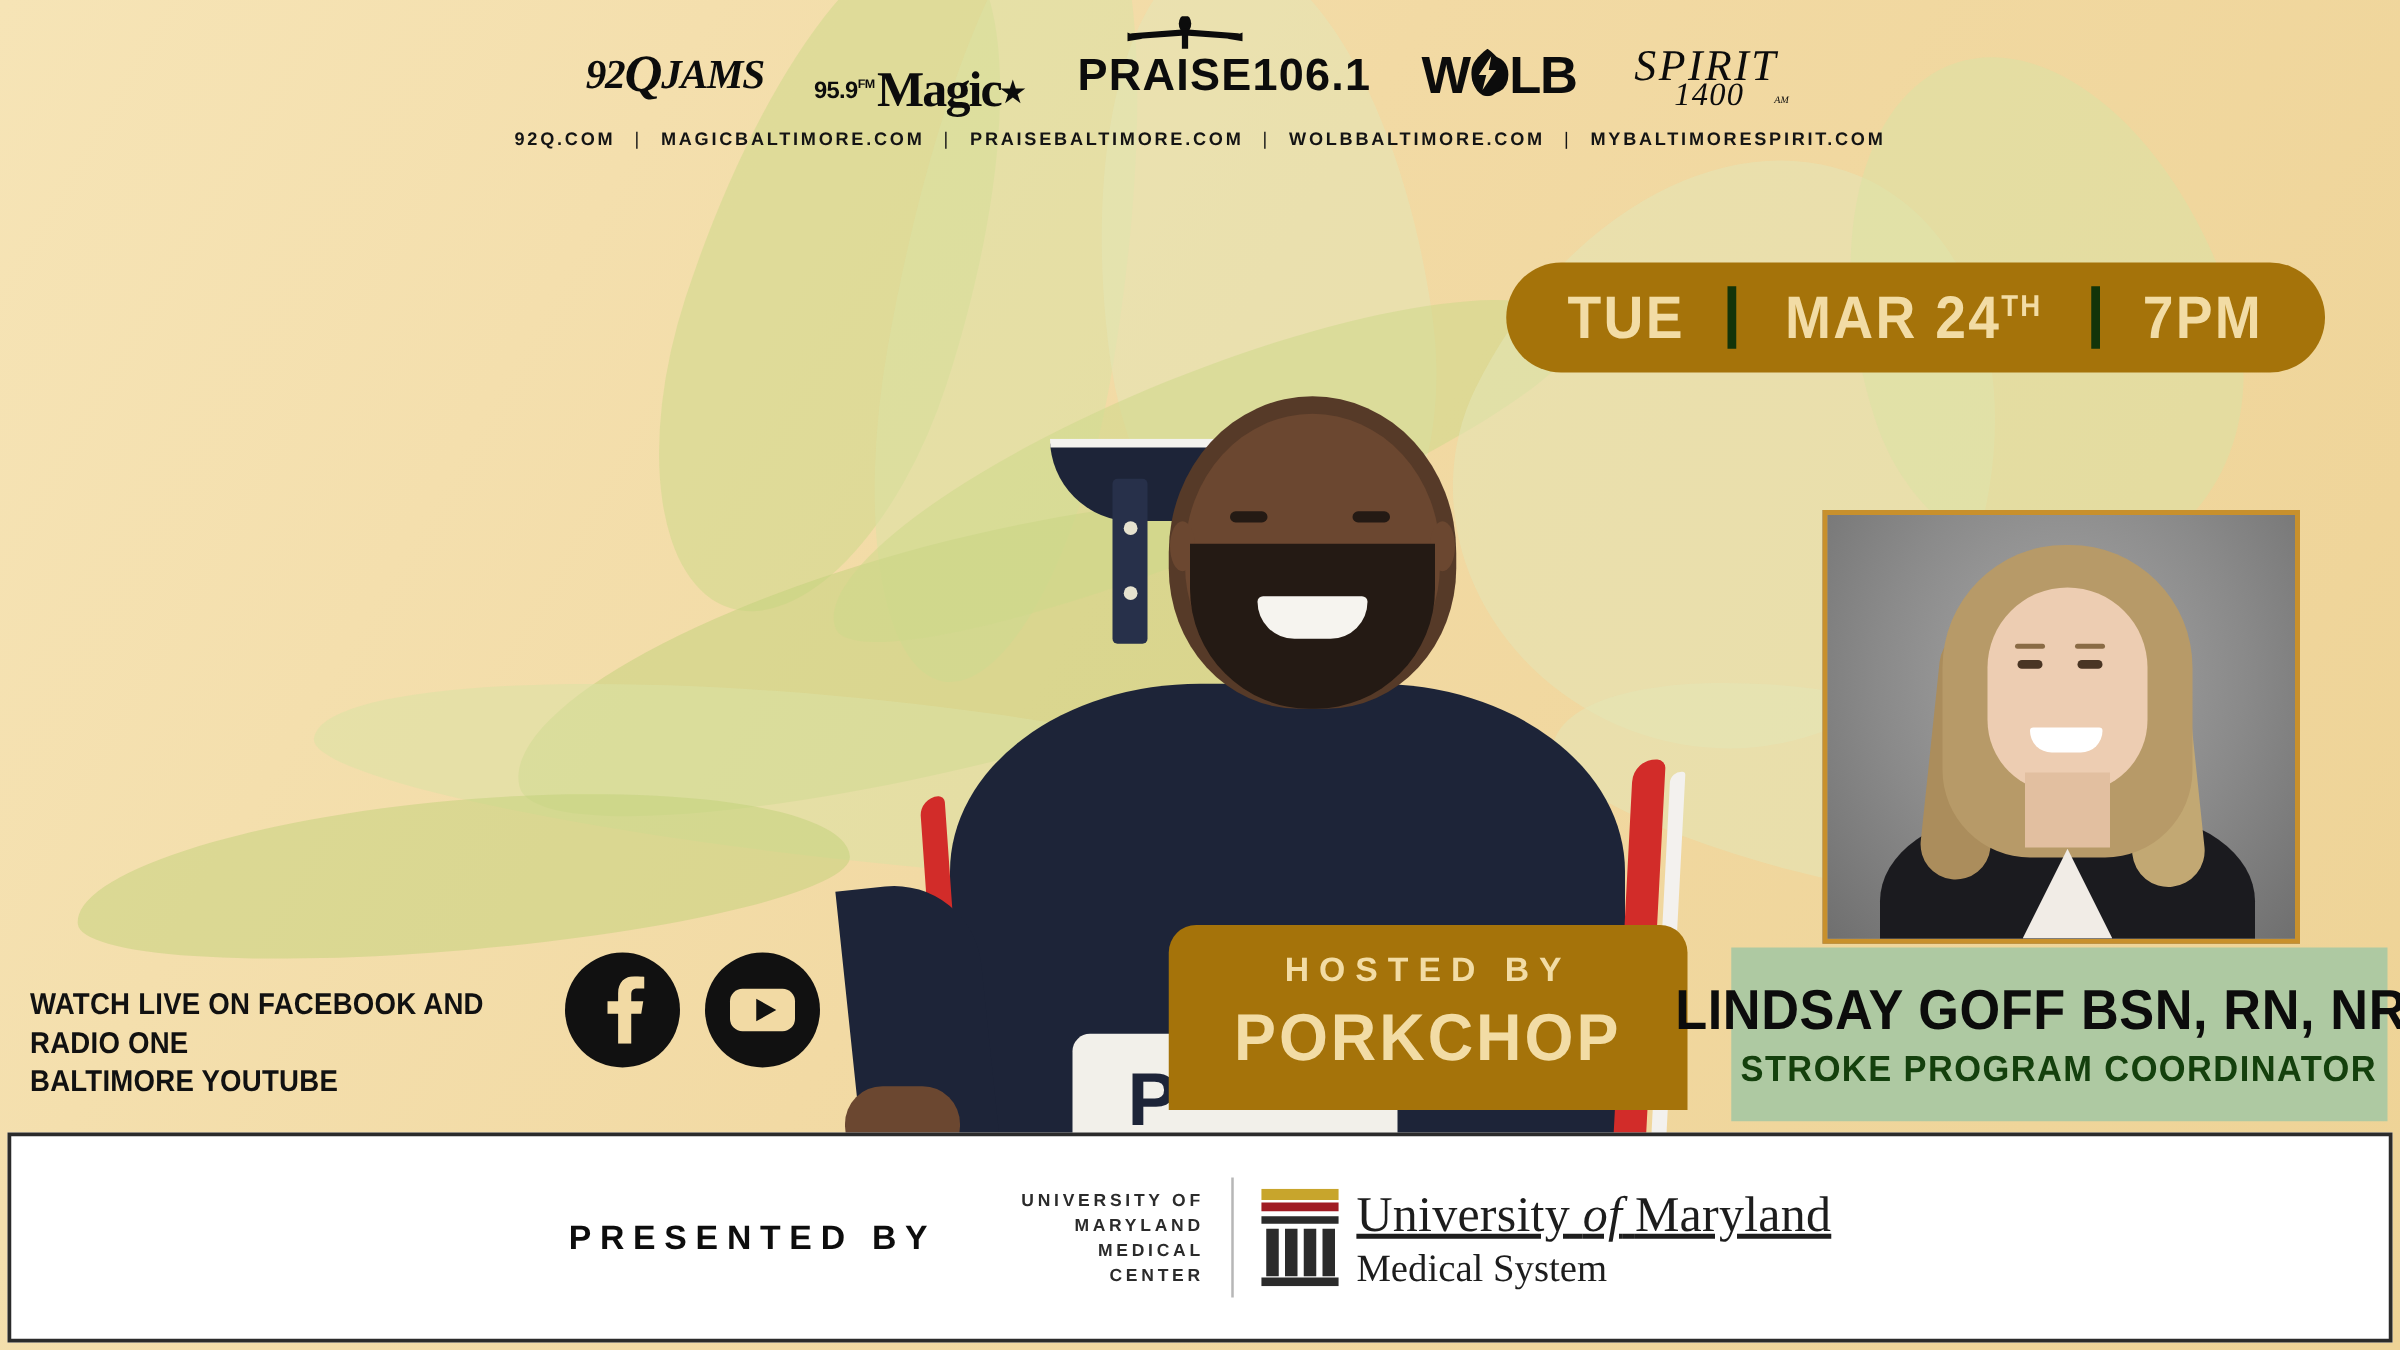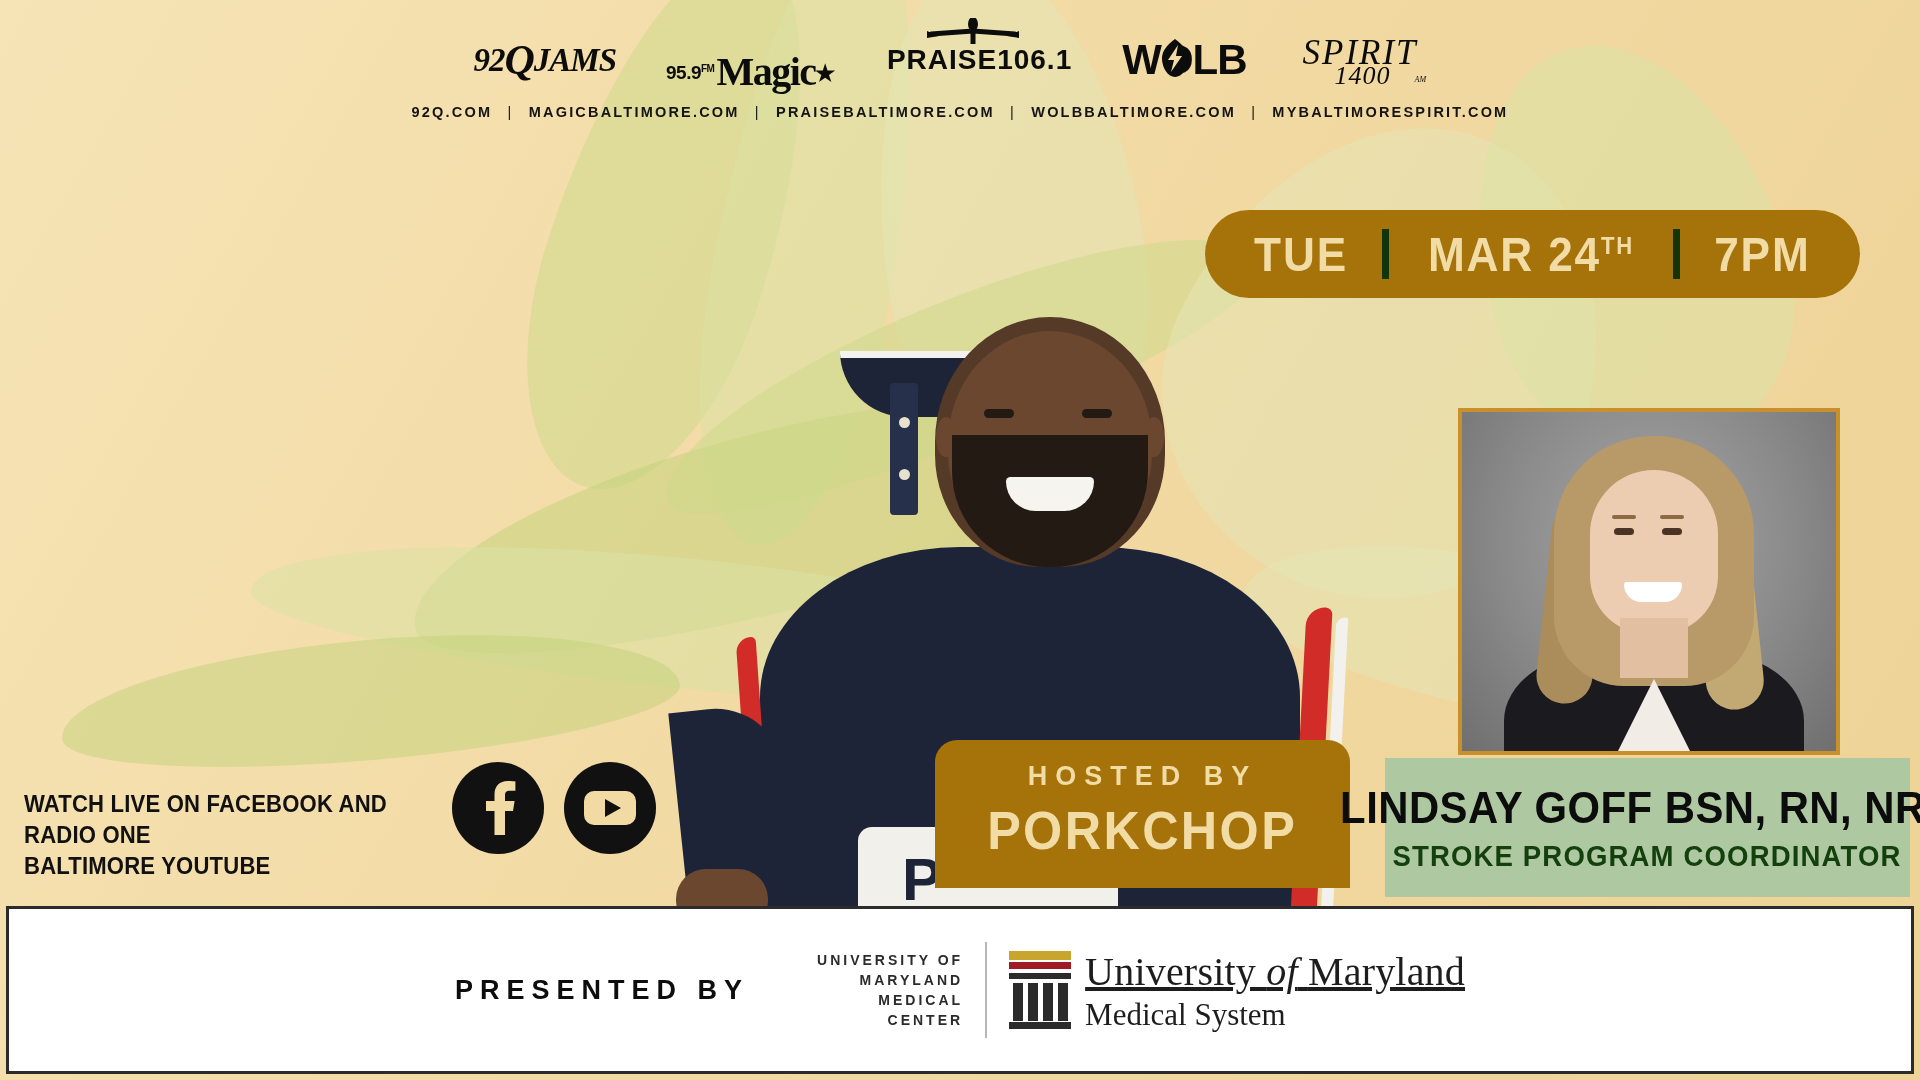--- a/index.html
+++ b/index.html
@@ -28,35 +28,35 @@
   .leaf.b { background:#dbe2a4; }
   .leaf.c { background:#e4e6b6; }
   .leaf.d { background:#c2d17a; opacity:.5;}
 
   
   #logobar {
     position:absolute; top:0; left:0; width:1920px; height:140px;
     display:flex; flex-direction:column; align-items:center;
     justify-content:flex-start; padding-top:28px; z-index:6;
   }
-  #logos { display:flex; align-items:center; gap:50px; height:64px; }
+  #logos { display:flex; align-items:center; gap:40px; height:64px; }
   .logo { color:#0c0c0c; display:flex; align-items:center; }
 
   .lg-92q { font-family:"Liberation Serif", serif; font-weight:bold;
             font-size:33px; letter-spacing:-1px; font-style:italic; }
   .lg-92q .q { font-size:42px; }
   .lg-magic { display:flex; align-items:flex-end; gap:2px; }
   .lg-magic .pre { font-family:"Liberation Sans", sans-serif; font-weight:bold;
                    font-size:19px; margin-bottom:11px; letter-spacing:-.5px;margin-top:36px;}
   .lg-magic .pre sup { font-size:10px; }
   .lg-magic .word { font-family:"Liberation Serif", serif; font-weight:bold;
                     font-size:40px; letter-spacing:-1.5px; }
   .lg-magic .star { font-size:26px; margin-bottom:6px; margin-left:-4px;}
   .lg-praise { position:relative; font-family:"Liberation Sans", sans-serif;
-               font-weight:bold; font-size:28px; letter-spacing:1px; }
+               font-weight:bold; font-size:36px; letter-spacing:1px; }
   .lg-praise .fig { position:absolute; top:-26px; left:38px;
                     width:96px; height:26px; }
   .lg-wolb { font-family:"Liberation Sans", sans-serif; font-weight:bold;
              font-size:42px; letter-spacing:-1px; position:relative;}
   .lg-wolb .bolt { position:absolute; left:40px; top:3px; }
   .lg-spirit { font-family:"Liberation Serif", serif; font-style:italic;
                position:relative; width:150px; height:58px;}
   .lg-spirit .s1 { position:absolute; left:6px; top:2px; font-size:35px;
                    letter-spacing:2px; }
   .lg-spirit .s2 { position:absolute; left:38px; top:30px; font-size:26px;

